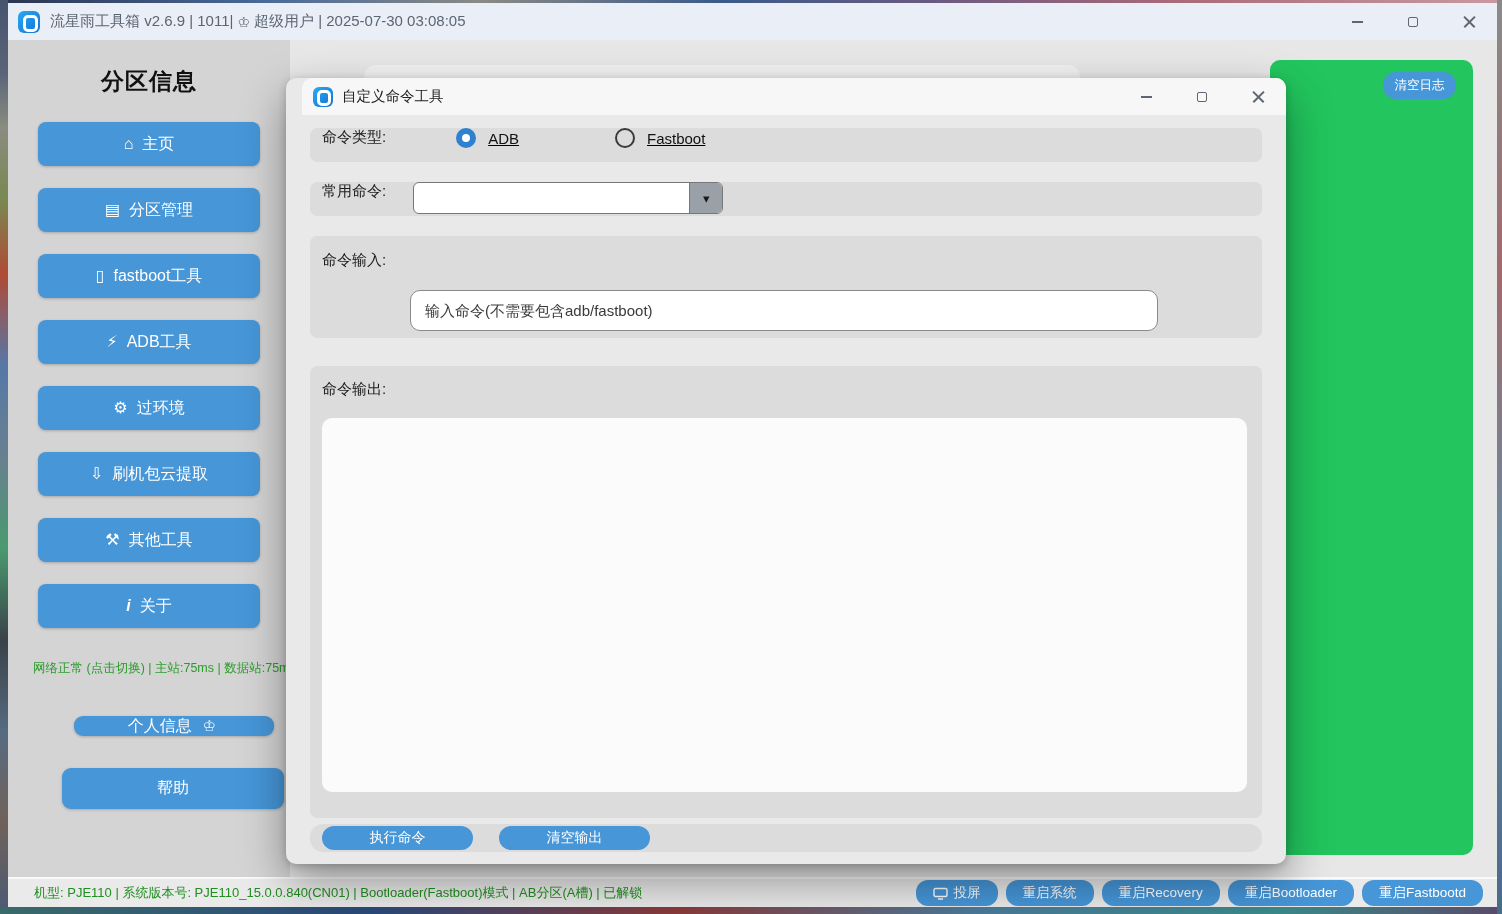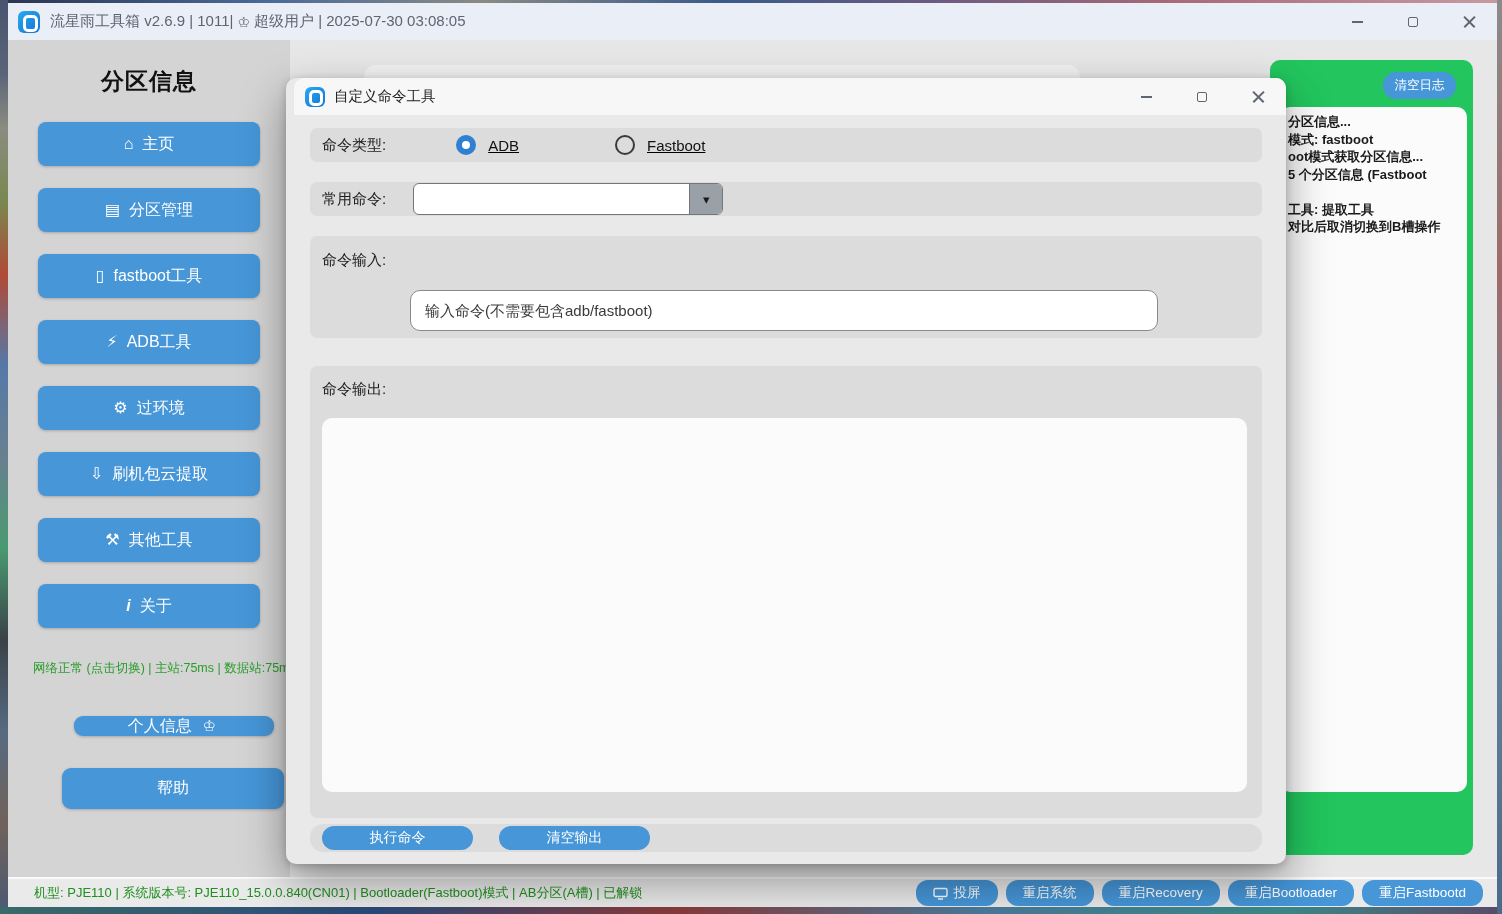--- a/index.html
+++ b/index.html
@@ -70,27 +70,27 @@
   .statusbar { position:absolute; left:0; right:0; bottom:0; height:30px; background:#eaeaea; border-top:2px solid #fafafa;
     display:flex; align-items:center; padding:0 14px 0 26px; }
   .device-info { font-size:13px; color:#1f8f1f; white-space:nowrap; overflow:hidden; }
   .status-actions { margin-left:auto; display:flex; gap:8px; }
   .status-btn { height:26px; background:#4696d8; border:none; border-radius:12px; color:#fff; font-size:13.5px;
     padding:0 17px; display:flex; align-items:center; gap:6px; cursor:pointer; font-family:inherit; white-space:nowrap; }
 
   
   .modal { position:absolute; left:286px; top:78px; width:1000px; height:786px; background:#e9e9e9; border-radius:10px;
     box-shadow:0 18px 45px rgba(0,0,0,.38), 0 2px 8px rgba(0,0,0,.2); z-index:5; }
-  .modal-titlebar { position:absolute; left:8px; top:0; right:0; height:37px; background:#f7f7f7; border-radius:10px 10px 0 0;
+  .modal-titlebar { position:absolute; left:16px; top:0; right:0; height:37px; background:#f7f7f7; border-radius:10px 10px 0 0;
     display:flex; align-items:center; padding-left:11px; }
   .modal-titlebar .app-icon { width:20px; height:20px; margin-right:9px; }
   .modal-titlebar .app-icon::after { left:4px; top:3px; width:8px; height:10px; }
   .modal-title { font-size:14.5px; color:#222; }
 
-  .m-row { position:absolute; left:24px; width:952px; background:#dcdcdc; border-radius:7px; display:flex; align-items:center; }
+  .m-row { position:absolute; left:24px; width:952px; background:#dcdcdc; border-radius:7px; display:flex; align-items:flex-start; }
   .row-type { top:50px; height:34px; }
   .row-common { top:104px; height:34px; }
   .m-label { font-size:15px; color:#1c1c1c; margin-left:12px; }
   .radio-group { display:flex; align-items:center; }
   .radio-item { display:flex; align-items:center; cursor:pointer;text-decoration:underline; }
   .radio-item.adb { margin-left:70px; }
   .radio-item.fastboot { margin-left:96px; }
   .radio { width:20px; height:20px; border-radius:50%; background:#fff; }
   .radio.selected { border:6px solid #2f80d0; }
   .radio.unselected { border:2.5px solid #3a3a3a; background:transparent; }
@@ -187,29 +187,20 @@
       <span>个人信息</span>
       <span class="crown">♔</span>
     </button>
     <button class="help-btn">帮助</button>
   </div>
 
   <div class="bg-card"></div>
 
   <div class="log-card">
     <button class="clear-log-btn">清空日志</button>
-    <div class="log-area">
-      <div class="log-line">分区信息...</div>
-      <div class="log-line">模式: fastboot</div>
-      <div class="log-line">oot模式获取分区信息...</div>
-      <div class="log-line">5 个分区信息 (Fastboot</div>
-      <div class="log-line"></div>
-      <div class="log-line">工具: 提取工具</div>
-      <div class="log-line">对比后取消切换到B槽操作</div>
-    </div>
   </div>
 
   <div class="statusbar">
     <div class="device-info">机型: PJE110 | 系统版本号: PJE110_15.0.0.840(CN01) | Bootloader(Fastboot)模式 | AB分区(A槽) | 已解锁</div>
     <div class="status-actions">
       <button class="status-btn">
         <svg width="15" height="13" viewBox="0 0 15 13">
             <rect x="1" y="1.5" width="13" height="8" rx="1.5" fill="none" stroke="#ffffff" stroke-width="1.4"></rect>
             <path d="M5 12h5" stroke="#ffffff" stroke-width="1.4"></path>
           </svg>

